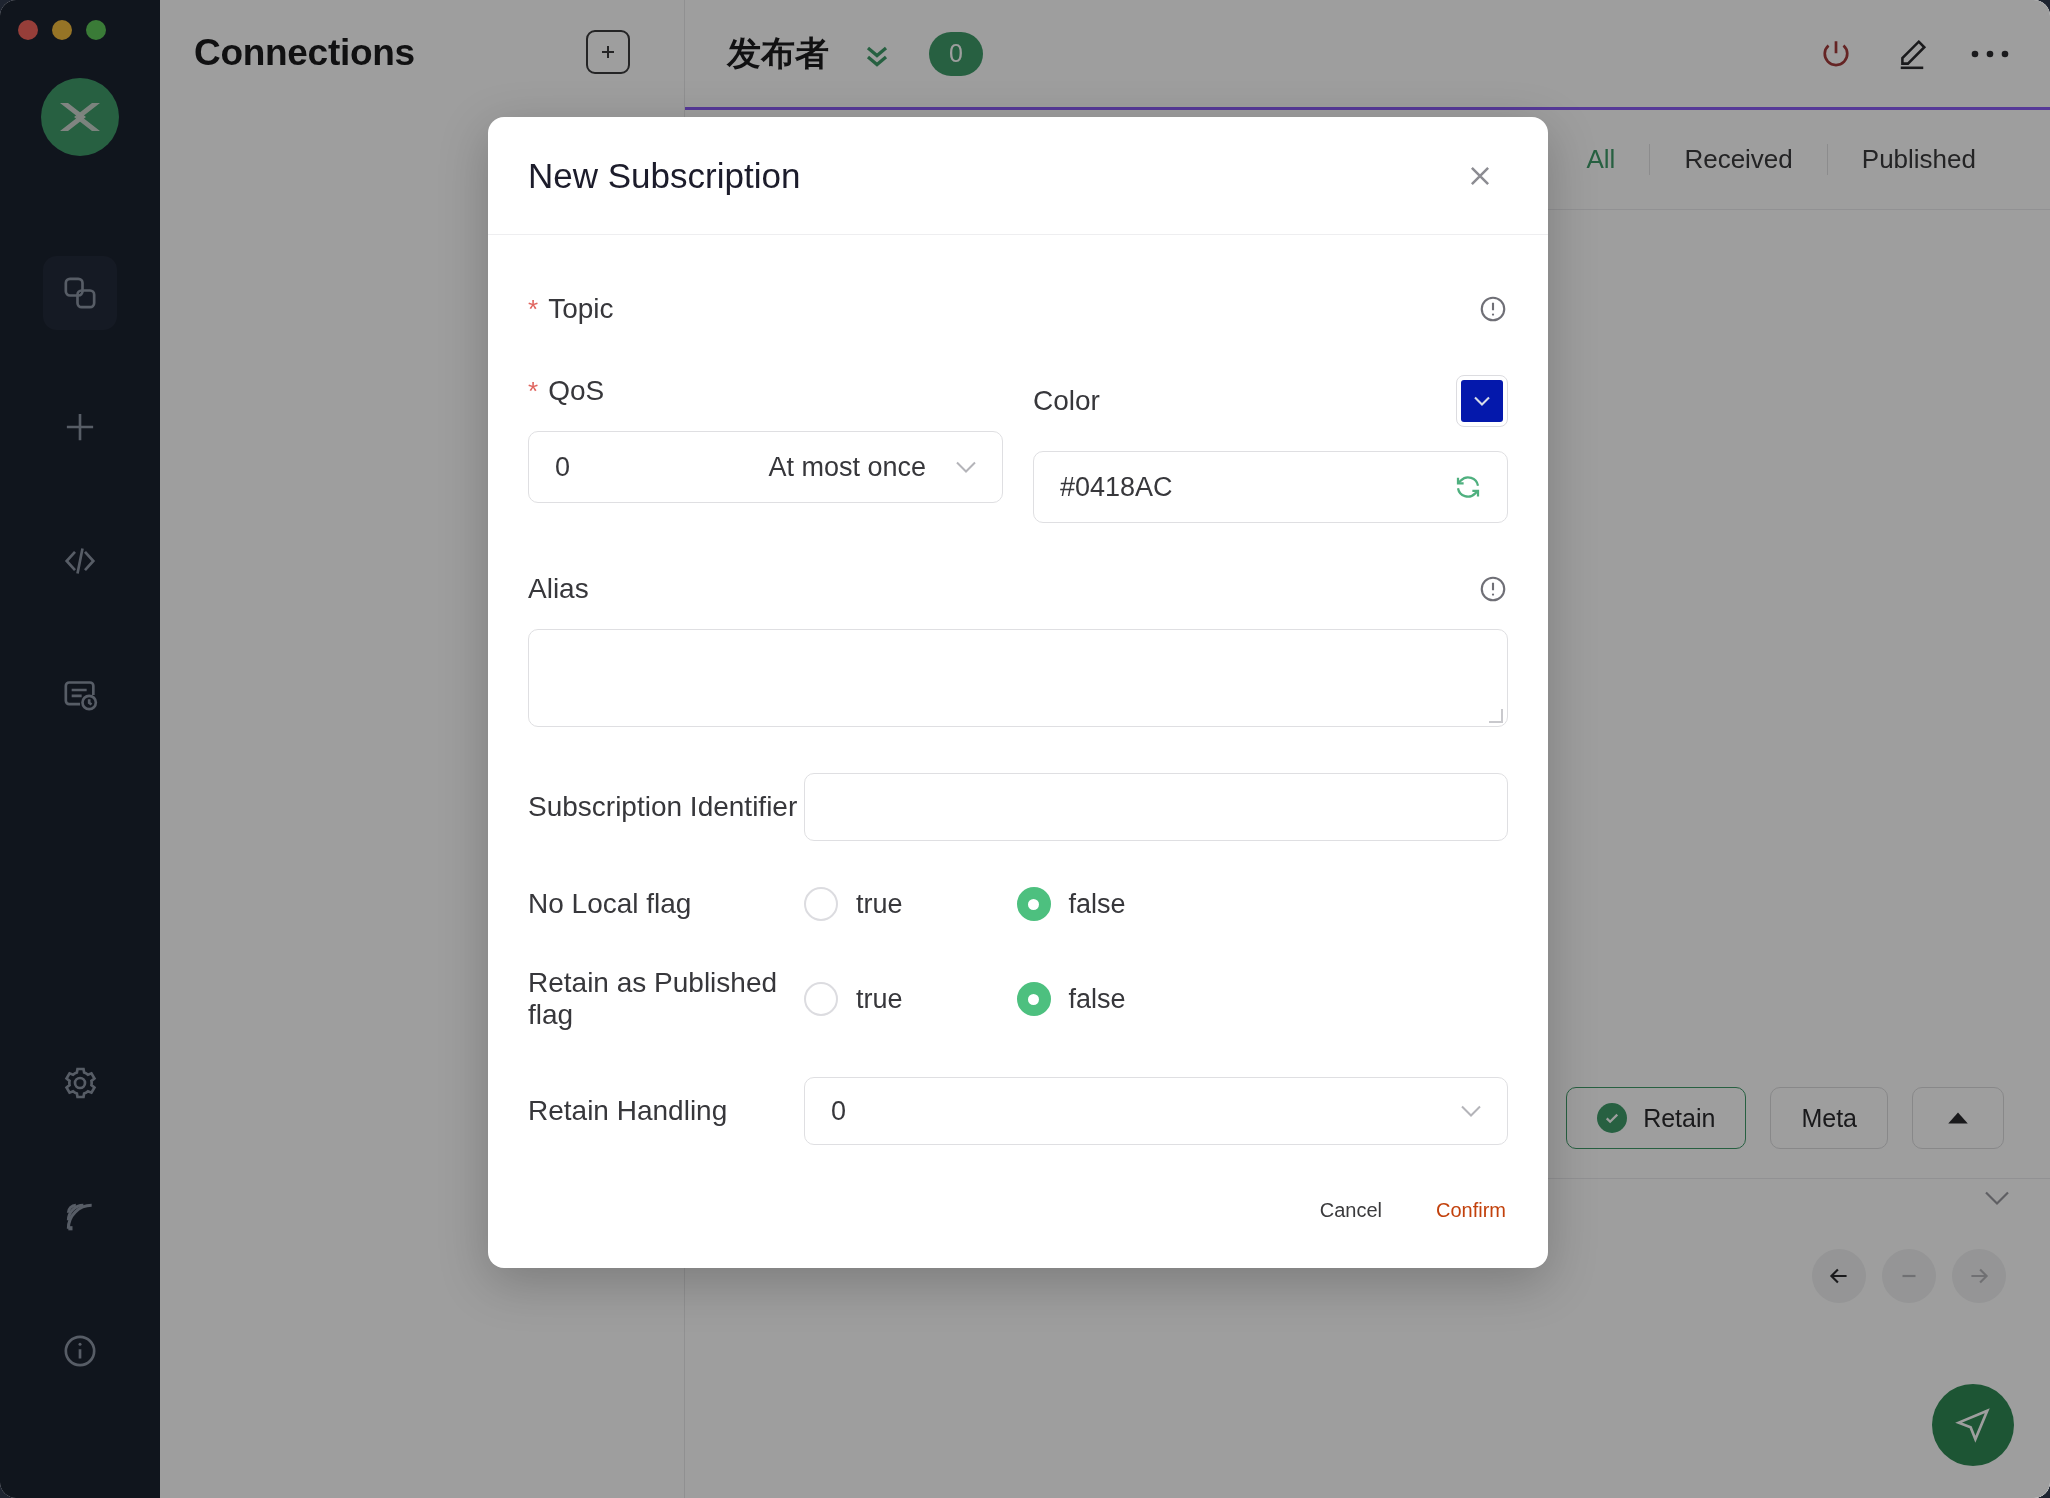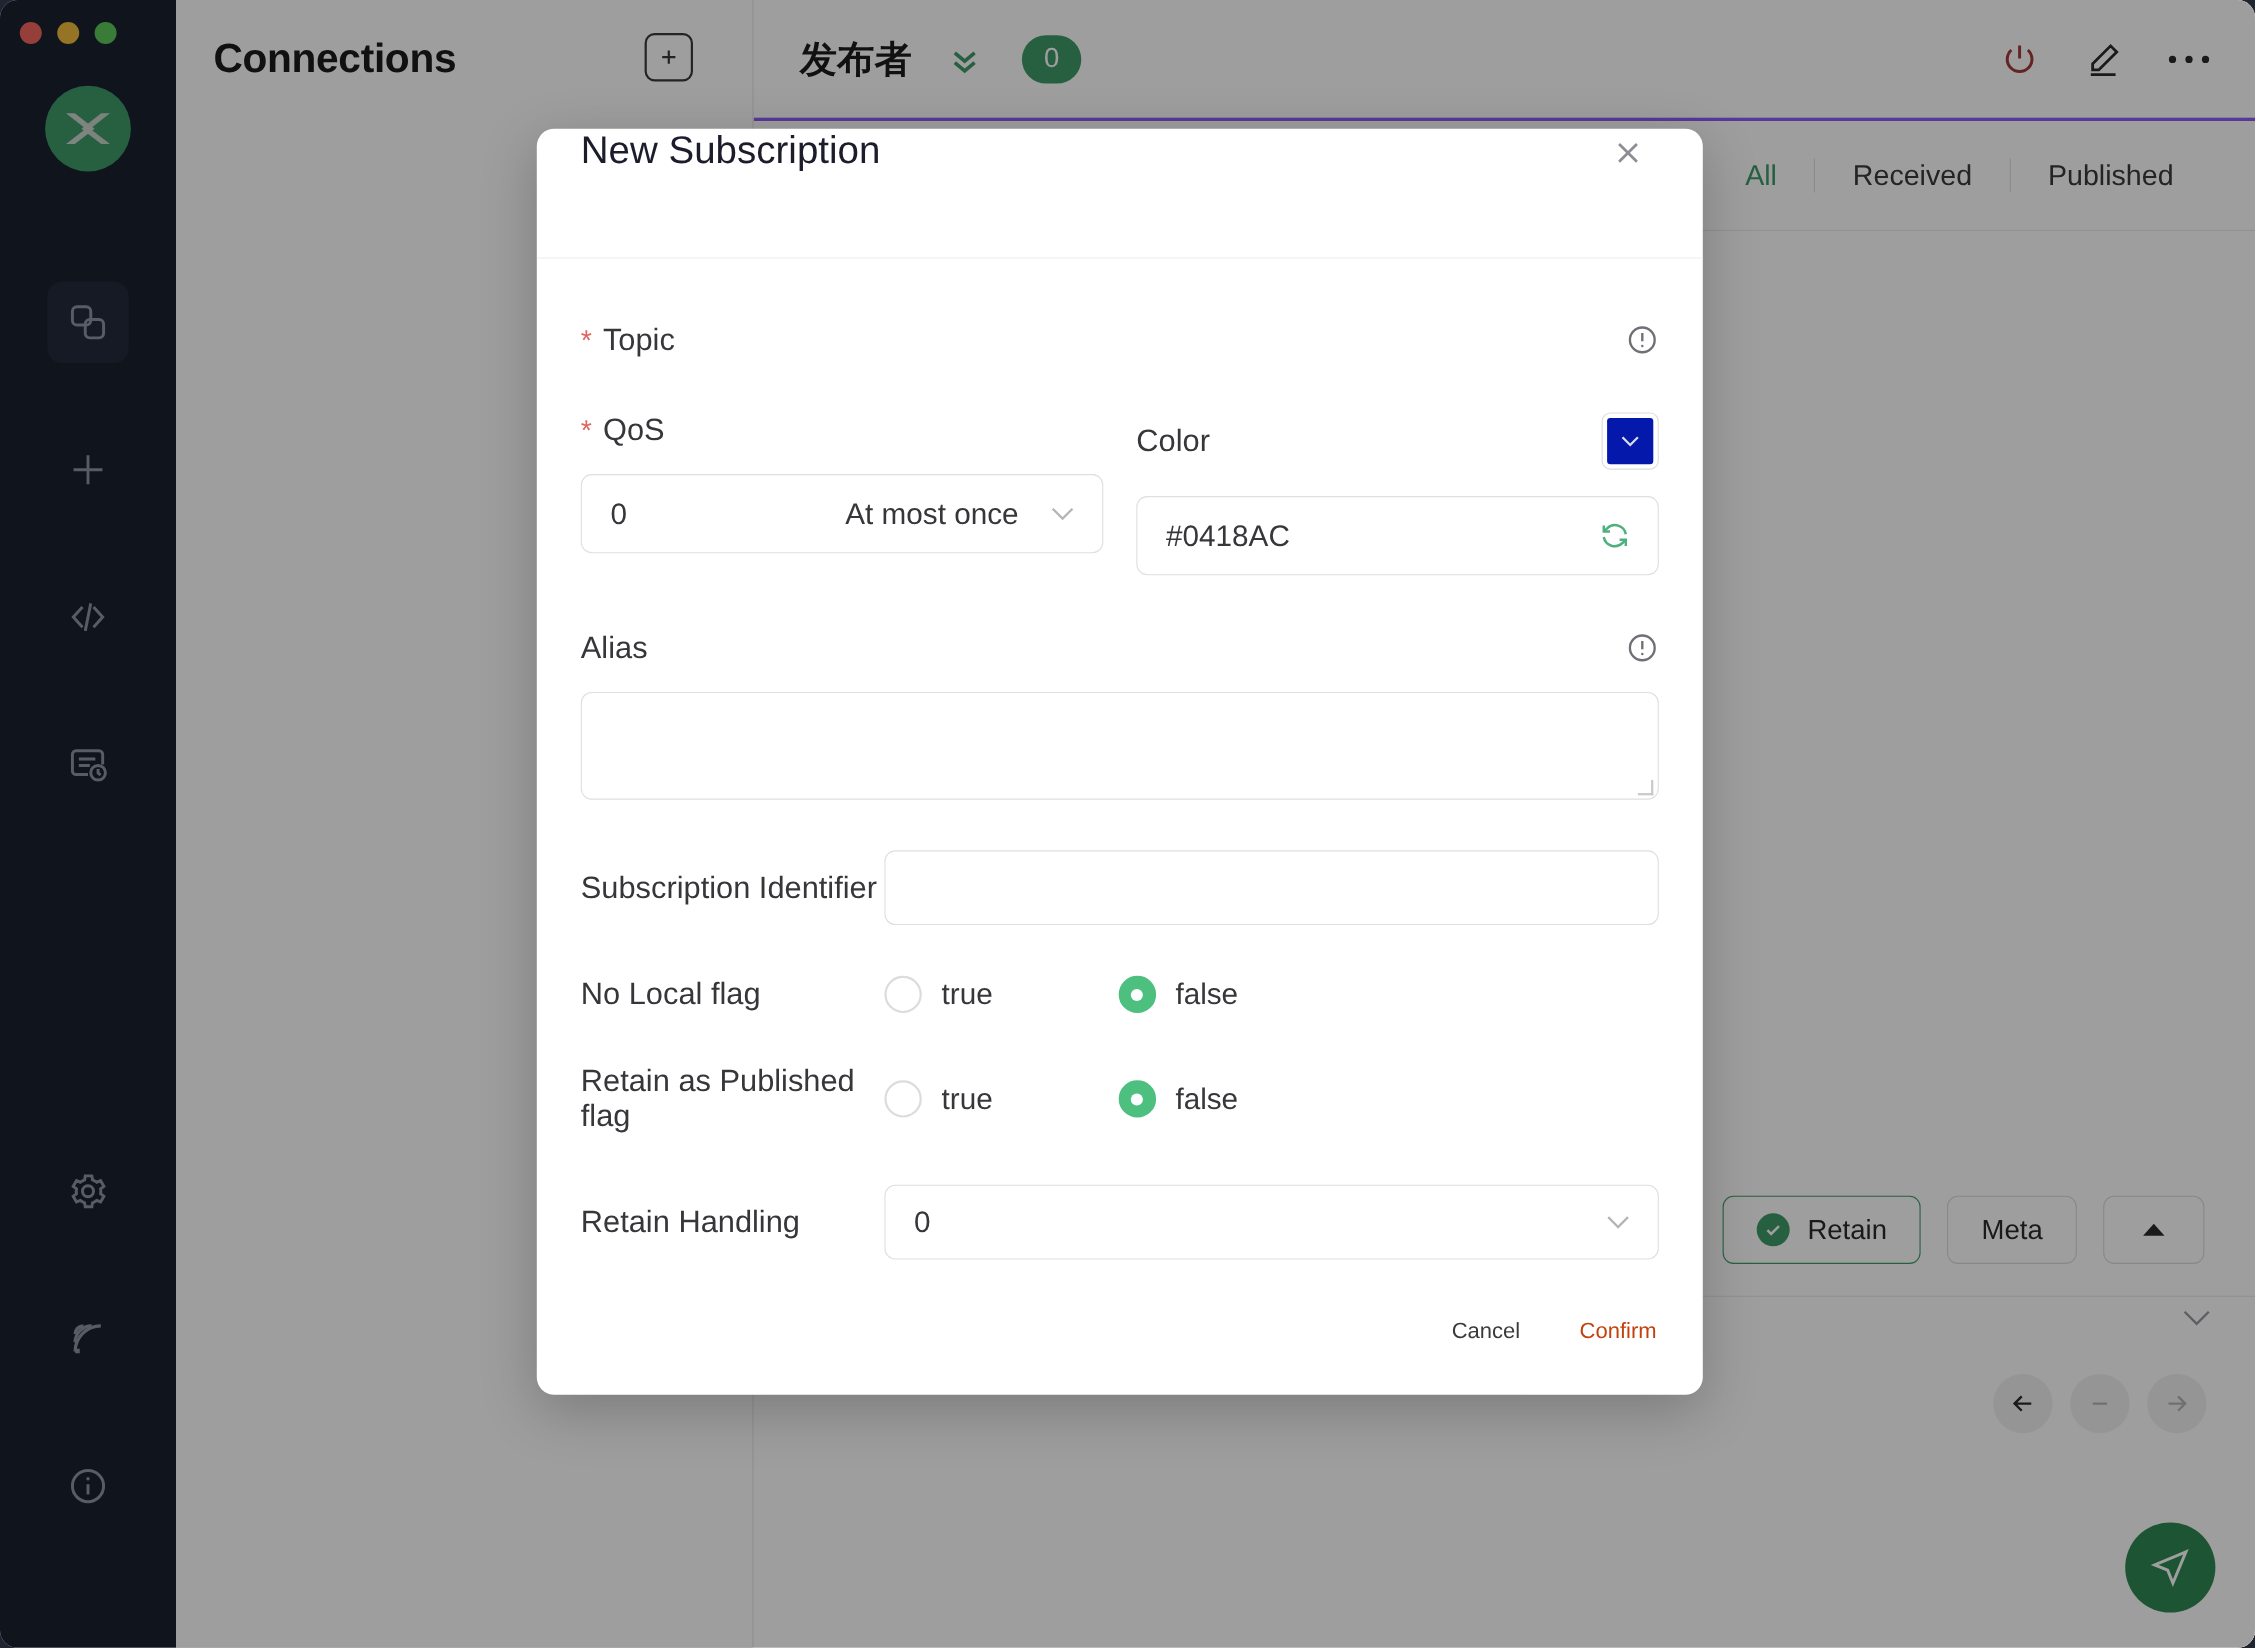--- a/index.html
+++ b/index.html
@@ -289,20 +289,21 @@
     width: 1060px;
     background: #ffffff;
     border-radius: 16px;
     box-shadow: 0 14px 50px rgba(0,0,0,0.22);
     z-index: 30;
     overflow: hidden;
   }
   .dlg-head {
     height: 118px;
     display: flex;
+    align-items: center;
     padding: 0 46px 0 40px;
     border-bottom: 1px solid #eeeef0;
   }
   .dlg-title {
     font-size: 35px;
     font-weight: 400;
     color: #1c1c2b;
   }
   .dlg-close {
     margin-left: auto;

